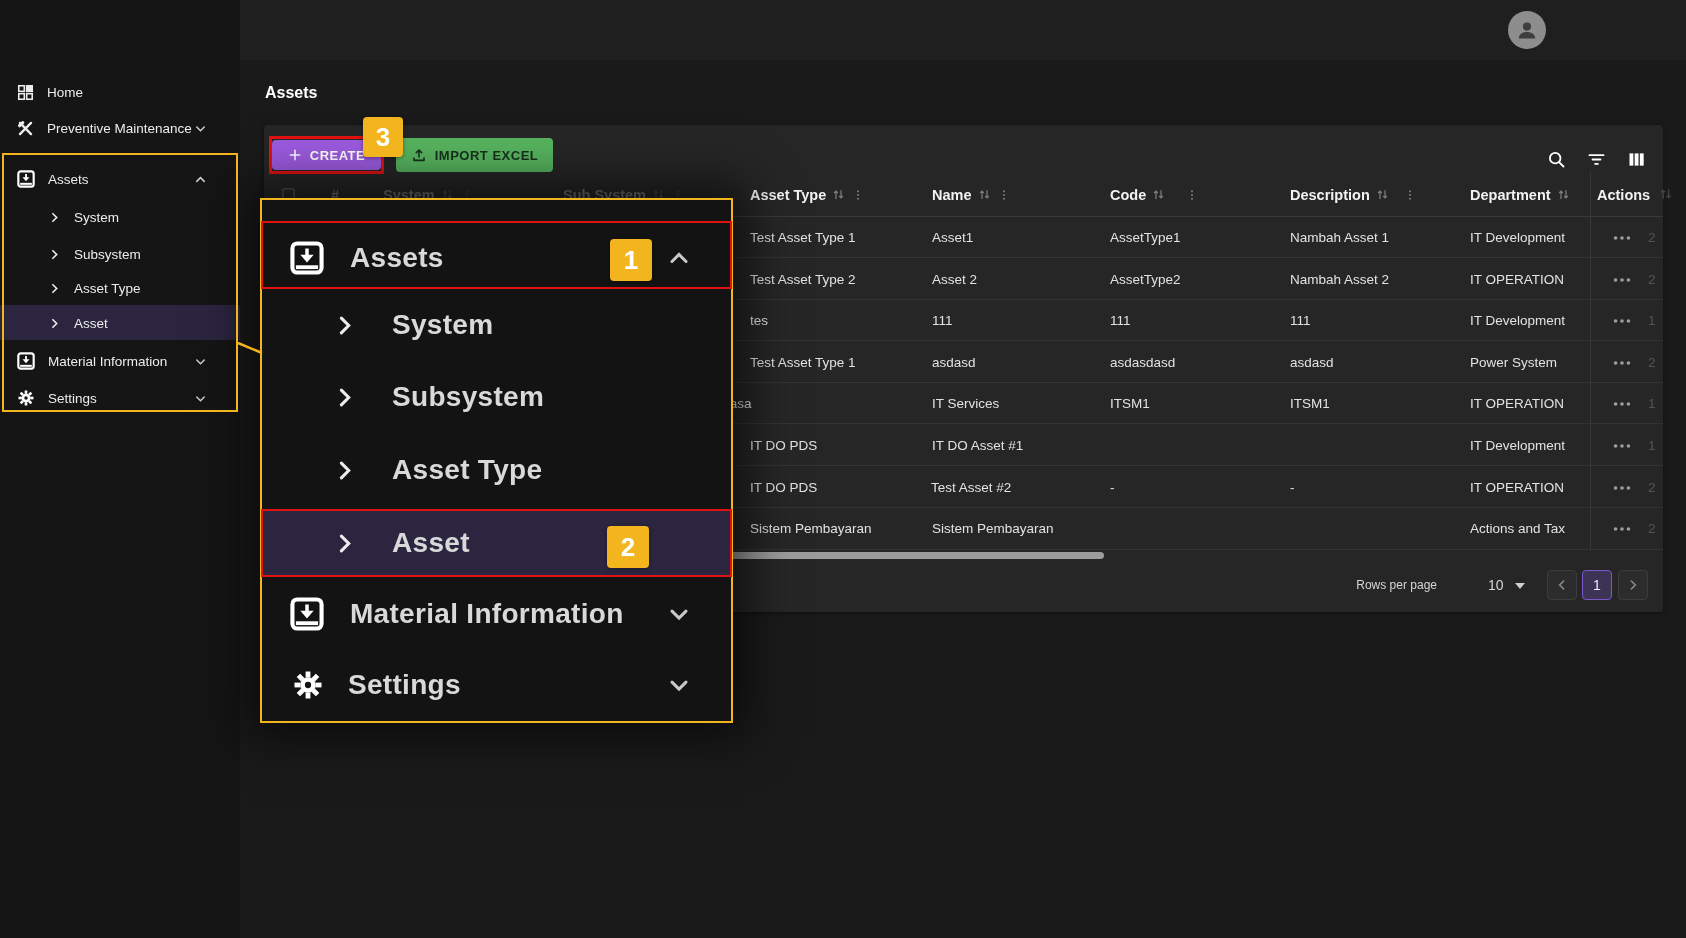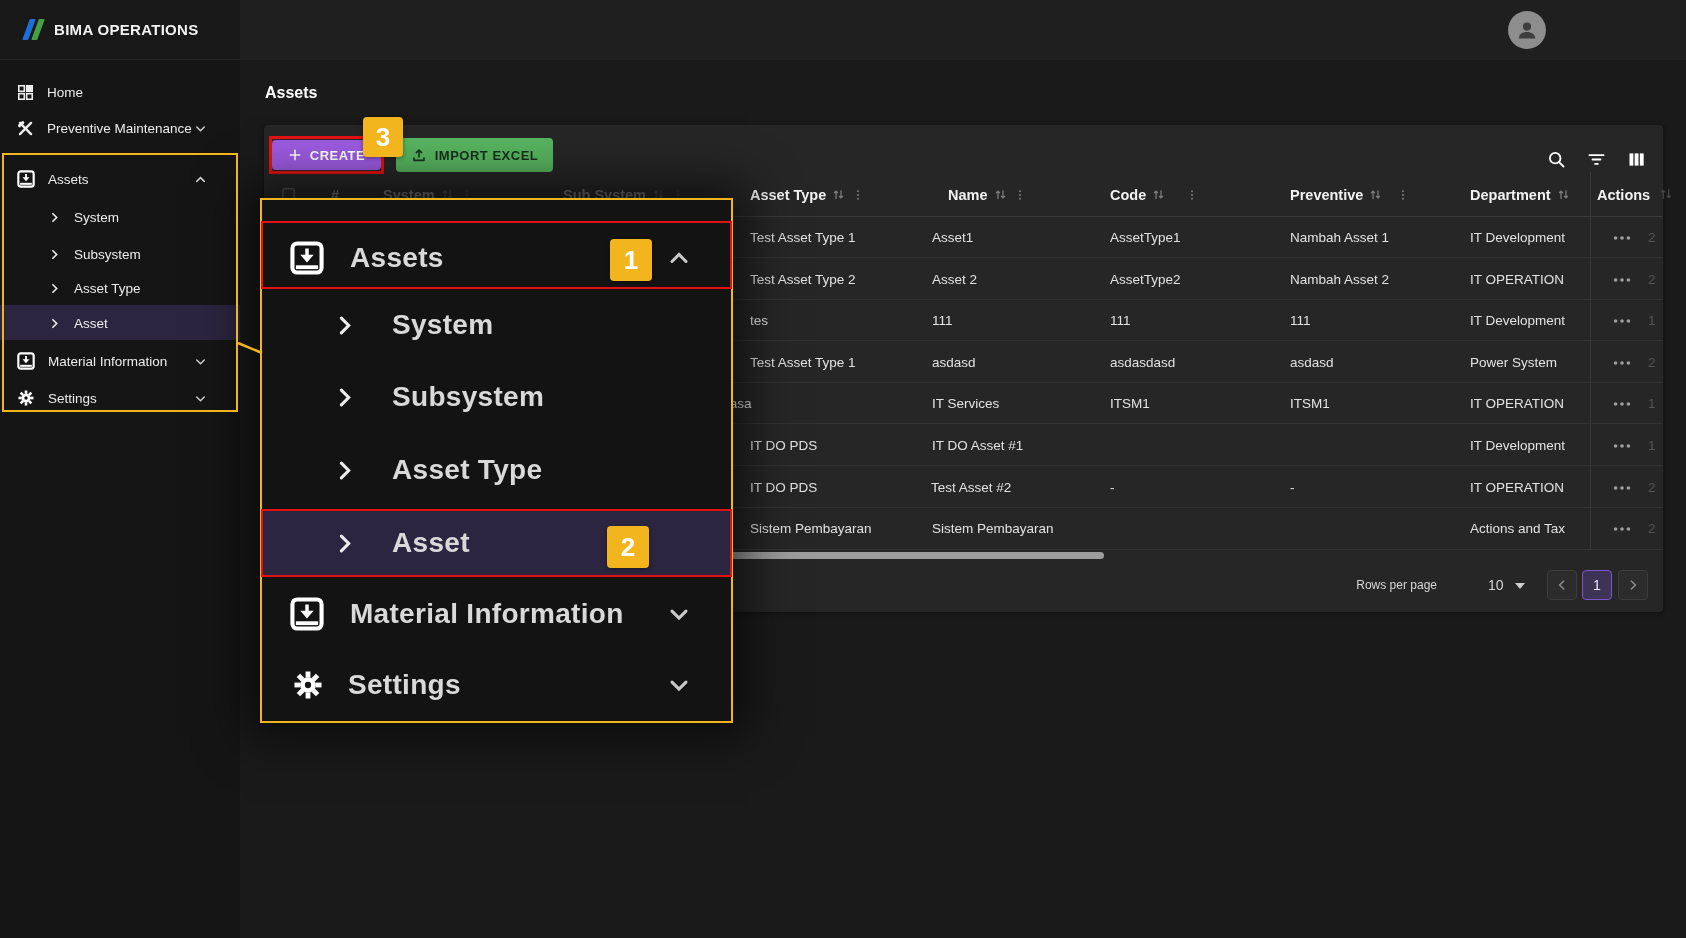--- a/index.html
+++ b/index.html
@@ -98,25 +98,20 @@
   <div class="avatar">
     <span>
       <svg width="24" height="24" viewBox="0 0 24 24">
           <circle cx="12" cy="8.6" r="4.1" fill="#3e3e3e"></circle>
           <path d="M3.8 20.5c0-4.4 3.7-6.6 8.2-6.6s8.2 2.2 8.2 6.6z" fill="#3e3e3e"></path>
         </svg>
     </span>
   </div>
 
   <div class="sidebar">
-    <div class="logo-row">
-      <span class="slash" style="background:#1c6fd4"></span>
-      <span class="slash" style="background:#43a047; margin-left:3px;"></span>
-      <span class="brand">BIMA OPERATIONS</span>
-    </div>
 
     <div class="sbitem" style="top:113px">
       <span class="mi">
         <svg width="19" height="19" viewBox="0 0 24 24" stroke="#ececec" stroke-width="3" stroke-linecap="round">
             <path d="M5 5l14 14M19 5L5 19"></path>
             <path d="M4.5 8.5L8.5 4.5" stroke-width="4"></path>
           </svg>
       </span>
       <span>Preventive Maintenance</span>
       <span class="chev">
@@ -329,21 +324,21 @@
             </svg>
           </span>
         <span class="kebab">
             <svg width="14" height="14" viewBox="0 0 24 24" fill="#9a9a9a">
               <circle cx="12" cy="5.5" r="1.7"></circle>
               <circle cx="12" cy="12" r="1.7"></circle>
               <circle cx="12" cy="18.5" r="1.7"></circle>
             </svg>
           </span>
       </span>
-      <span class="hcell" style="left:684px">
+      <span class="hcell" style="left:668px">
         <span>Name</span>
         <span class="sorti">
             <svg width="15" height="15" viewBox="0 0 24 24" fill="none" stroke="#9a9a9a" stroke-width="2">
               <path d="M8 19V7M5 9.5L8 6.5l3 3M16 5v12M13 14.5l3 3 3-3"></path>
             </svg>
           </span>
         <span class="kebab">
             <svg width="14" height="14" viewBox="0 0 24 24" fill="#9a9a9a">
               <circle cx="12" cy="5.5" r="1.7"></circle>
               <circle cx="12" cy="12" r="1.7"></circle>
@@ -360,21 +355,21 @@
           </span>
         <span class="kebab" style="margin-left:14px">
             <svg width="14" height="14" viewBox="0 0 24 24" fill="#9a9a9a">
               <circle cx="12" cy="5.5" r="1.7"></circle>
               <circle cx="12" cy="12" r="1.7"></circle>
               <circle cx="12" cy="18.5" r="1.7"></circle>
             </svg>
           </span>
       </span>
       <span class="hcell" style="left:1026px">
-        <span>Preventive</span>
+        <span>Description</span>
         <span class="sorti">
             <svg width="15" height="15" viewBox="0 0 24 24" fill="none" stroke="#9a9a9a" stroke-width="2">
               <path d="M8 19V7M5 9.5L8 6.5l3 3M16 5v12M13 14.5l3 3 3-3"></path>
             </svg>
           </span>
         <span class="kebab" style="margin-left:8px">
             <svg width="14" height="14" viewBox="0 0 24 24" fill="#9a9a9a">
               <circle cx="12" cy="5.5" r="1.7"></circle>
               <circle cx="12" cy="12" r="1.7"></circle>
               <circle cx="12" cy="18.5" r="1.7"></circle>

